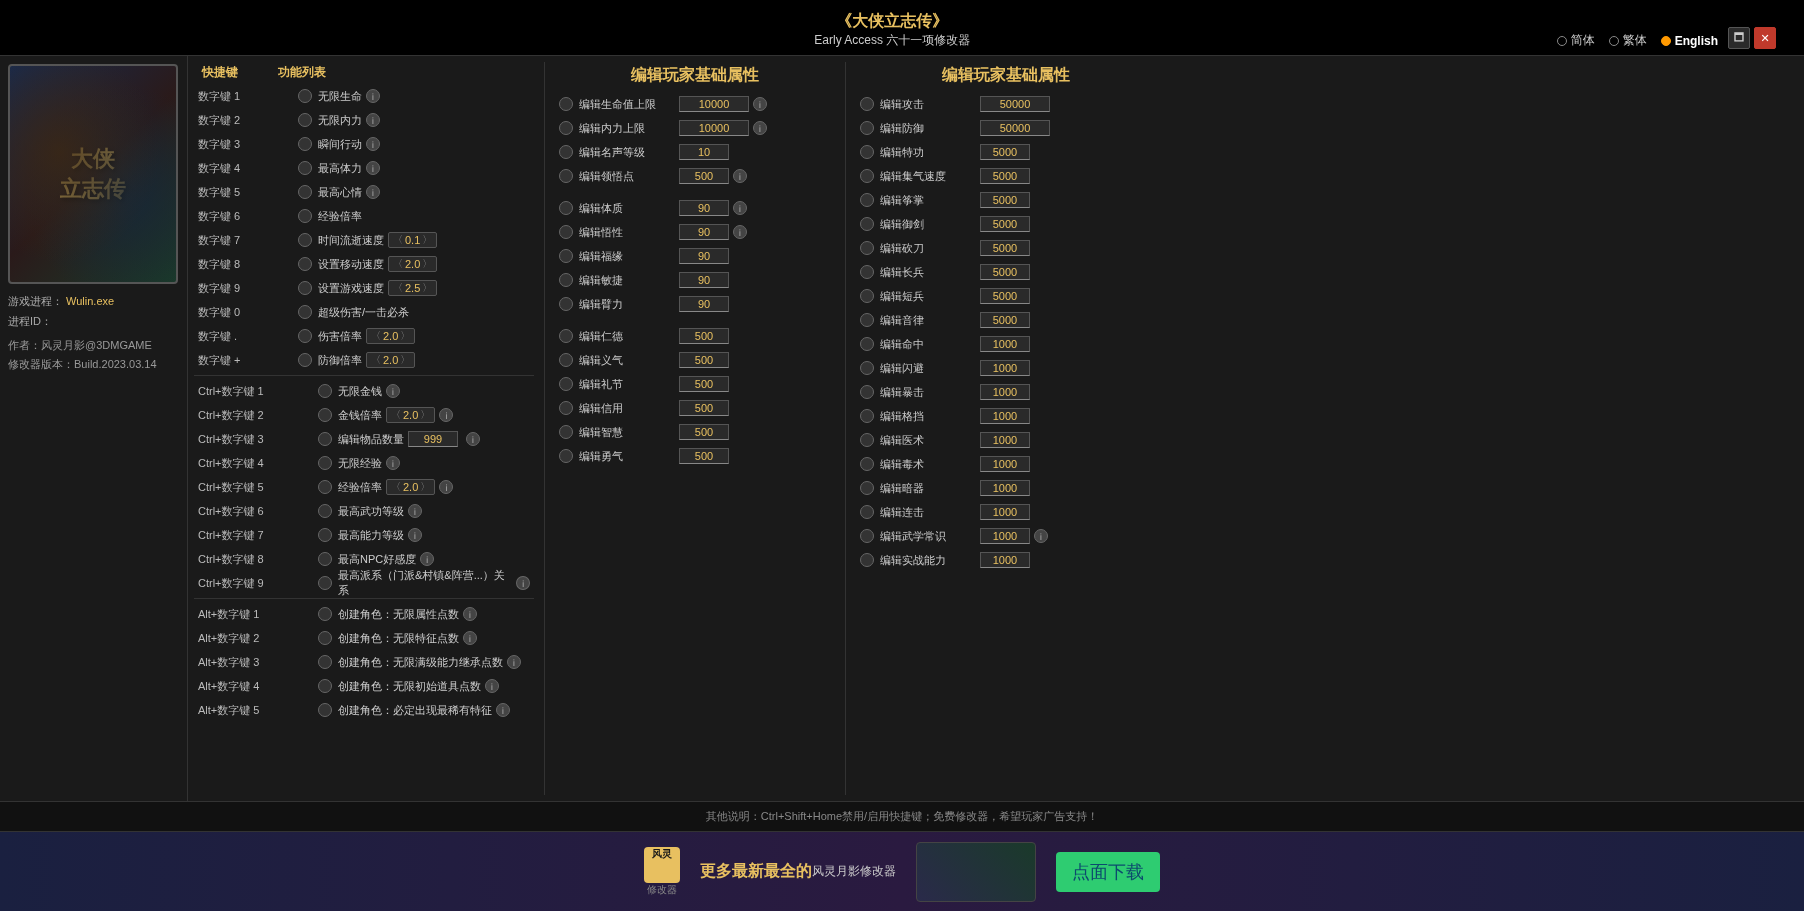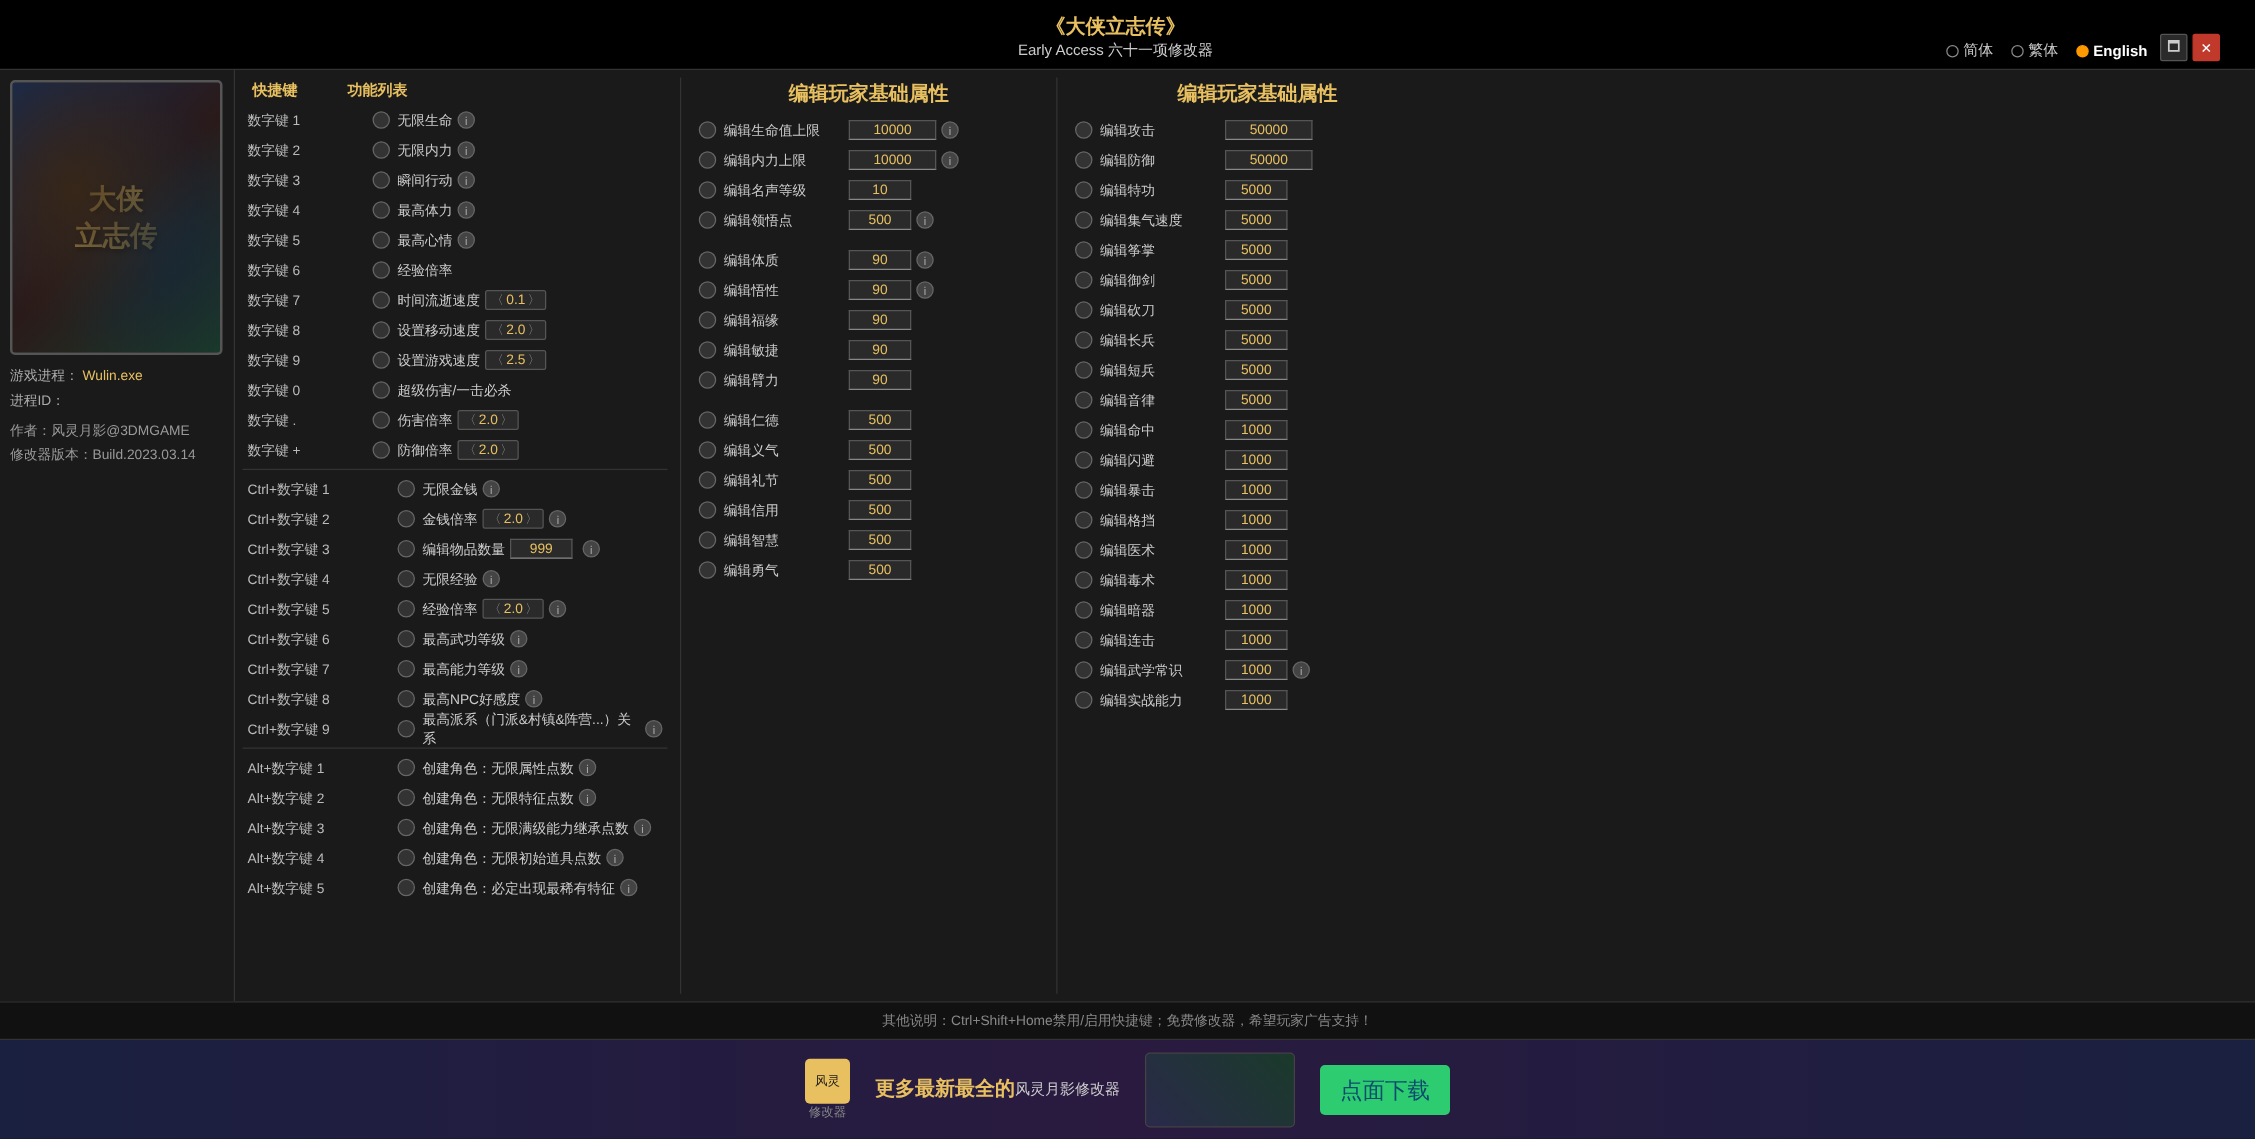--- a/index.html
+++ b/index.html
@@ -298,24 +298,23 @@
       display: flex;
       flex-direction: column;
       align-items: center;
     }
     .ad-logo-icon {
       width: 36px;
       height: 36px;
       background: #e8c060;
       border-radius: 4px;
       display: flex;
-      align-items: center;
       justify-content: center;
       font-size: 10px;
-      font-weight: normal;
+      font-weight: bold;
       color: #1a1a1a;
     }
     .ad-logo-text { font-size: 10px; color: #888; }
     .ad-content {
       display: flex;
       flex-direction: row;
       align-items: center;
     }
     .ad-content-text {
       font-size: 16px;

